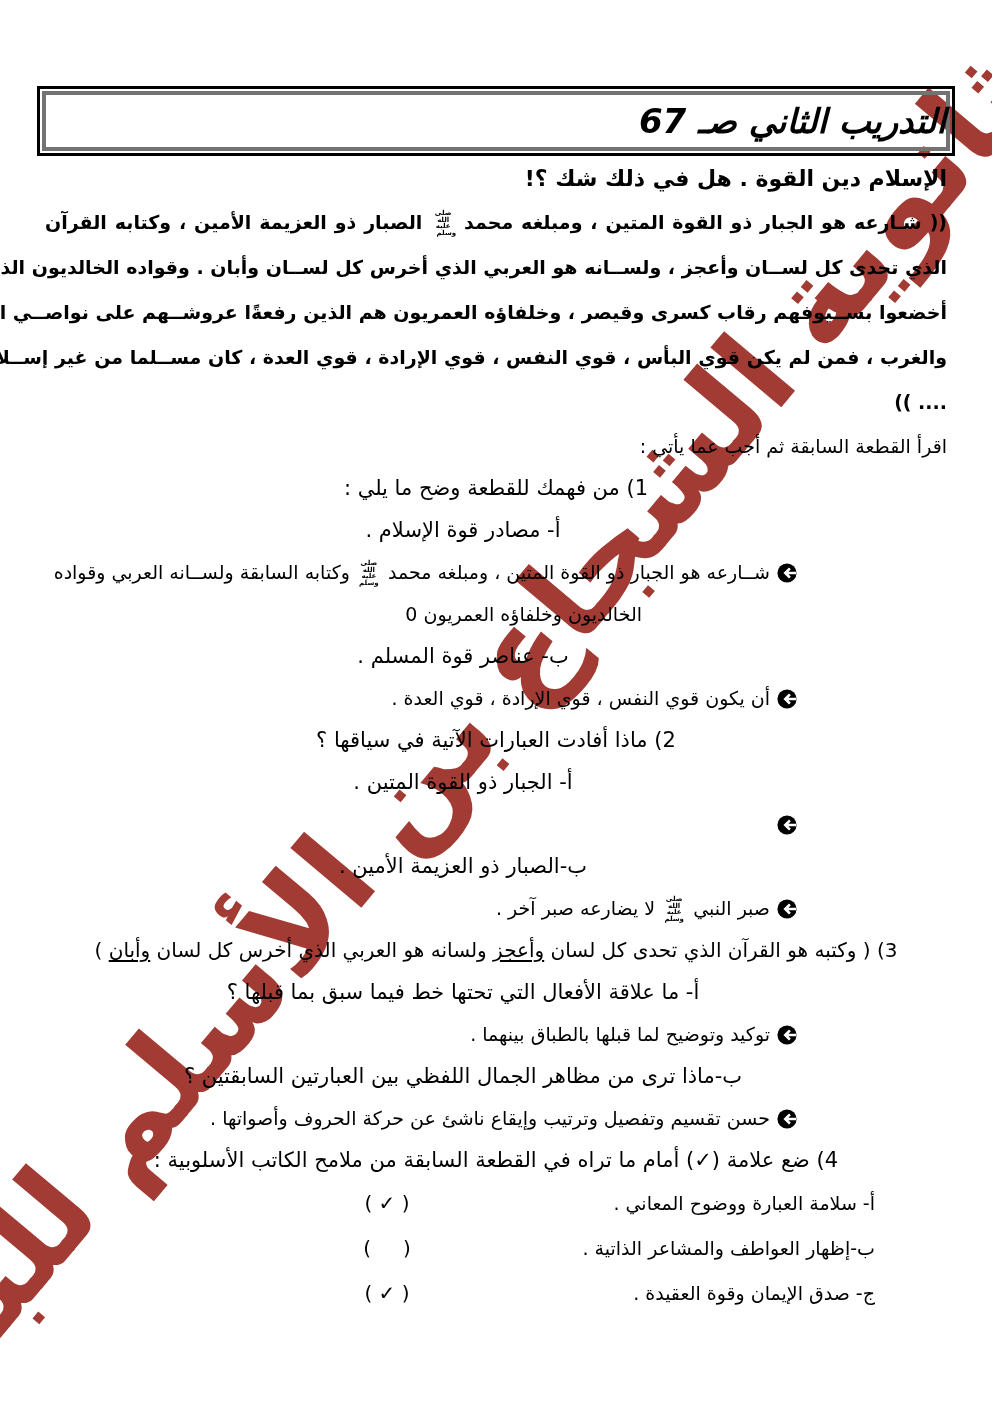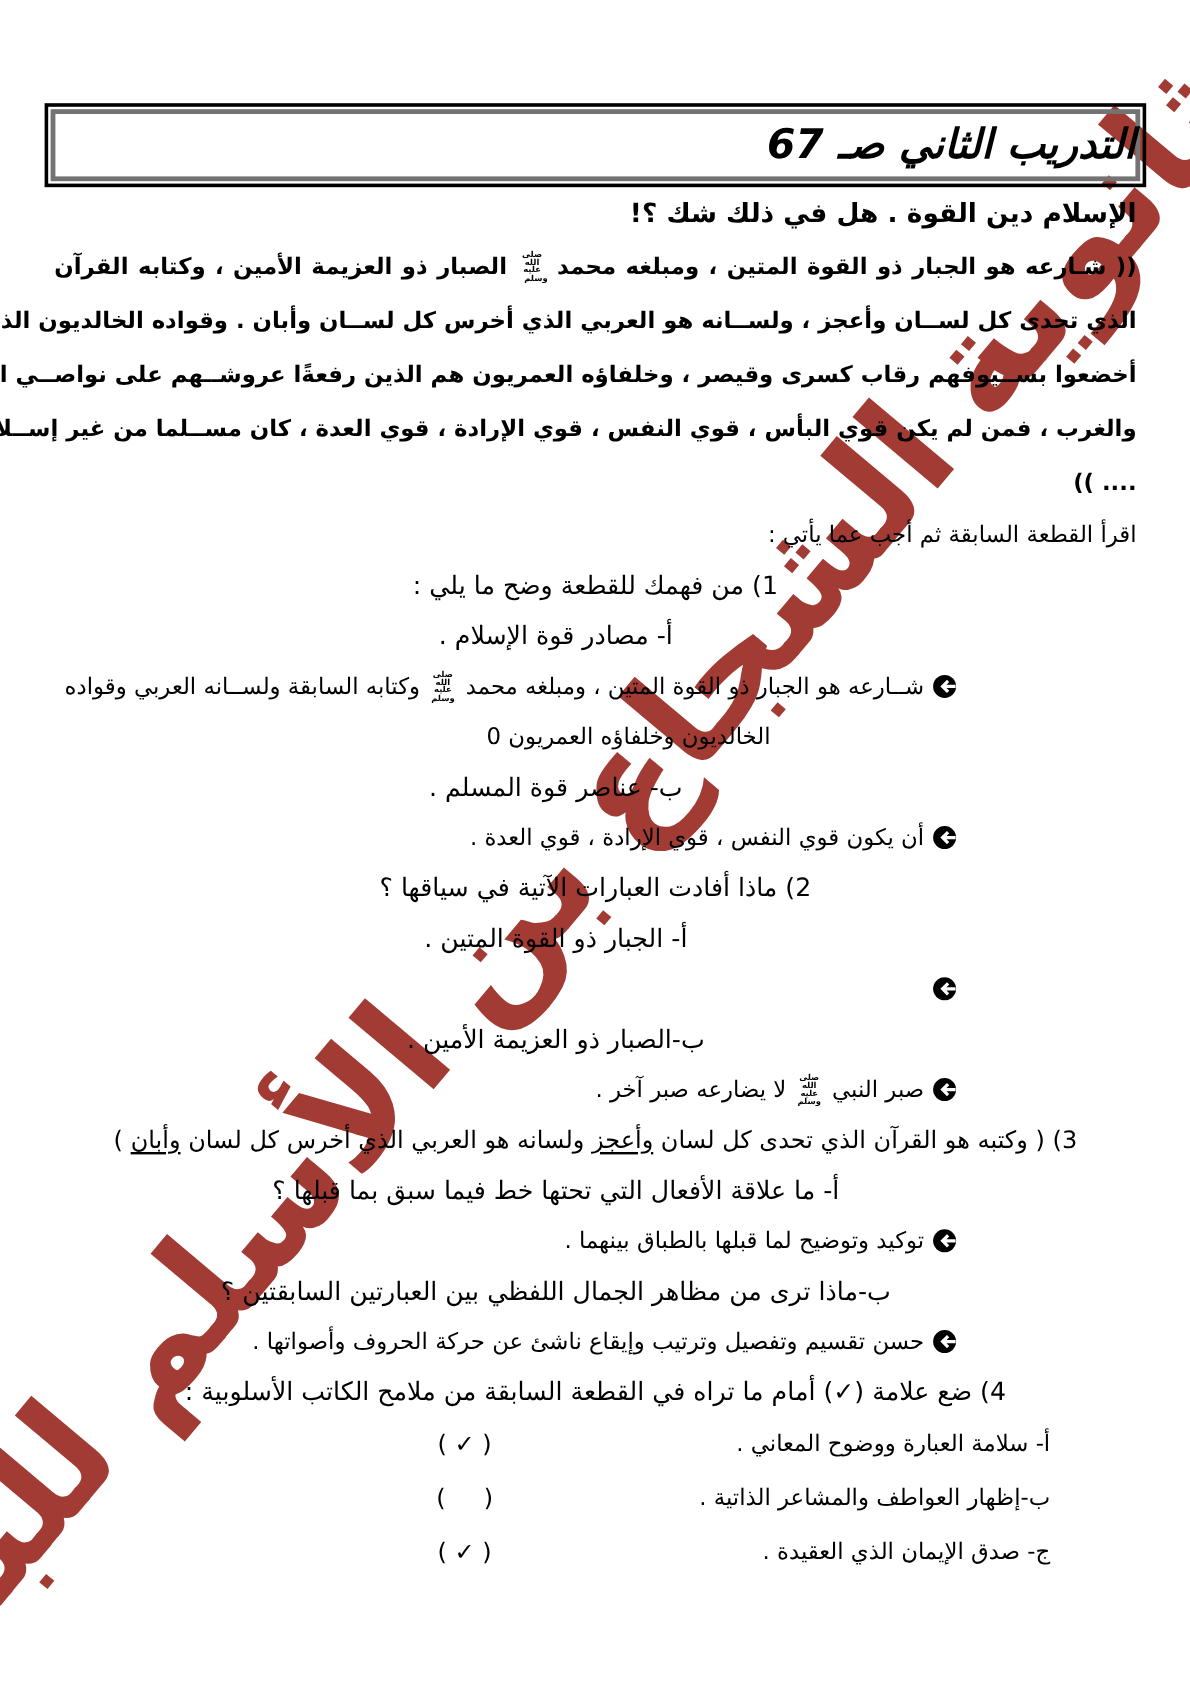--- a/index.html
+++ b/index.html
@@ -157,16 +157,16 @@
         </svg><span>توكيد وتوضيح لما قبلها بالطباق بينهما .</span></div>
     <div class="row bold sub">ب-ماذا ترى من مظاهر الجمال اللفظي بين العبارتين السابقتين ؟</div>
     <div class="row ans"><svg class="bullet-icon" viewBox="0 0 24 24">
           <circle cx="12" cy="12" r="11.5" fill="#000"></circle>
           <path d="M23 12 H11 M15.5 6.5 L10 12 L15.5 17.5" stroke="#fff" stroke-width="3.2" fill="none"></path>
         </svg><span>حسن تقسيم وتفصيل وترتيب وإيقاع ناشئ عن حركة الحروف وأصواتها .</span></div>
 
     <div class="row bold">4) ضع علامة (✓) أمام ما تراه في القطعة السابقة من ملامح الكاتب الأسلوبية :</div>
     <div class="row item"><span>أ- سلامة العبارة ووضوح المعاني .</span><span class="mark">( ✓ )</span></div>
     <div class="row item"><span>ب-إظهار العواطف والمشاعر الذاتية .</span><span class="mark">(     )</span></div>
-    <div class="row item"><span>ج- صدق الإيمان الذي العقيدة .</span><span class="mark">( ✓ )</span></div>
+    <div class="row item"><span>ج- صدق الإيمان وقوة العقيدة .</span><span class="mark">( ✓ )</span></div>
 
   </div>
 </div>
 
 </body></html>

